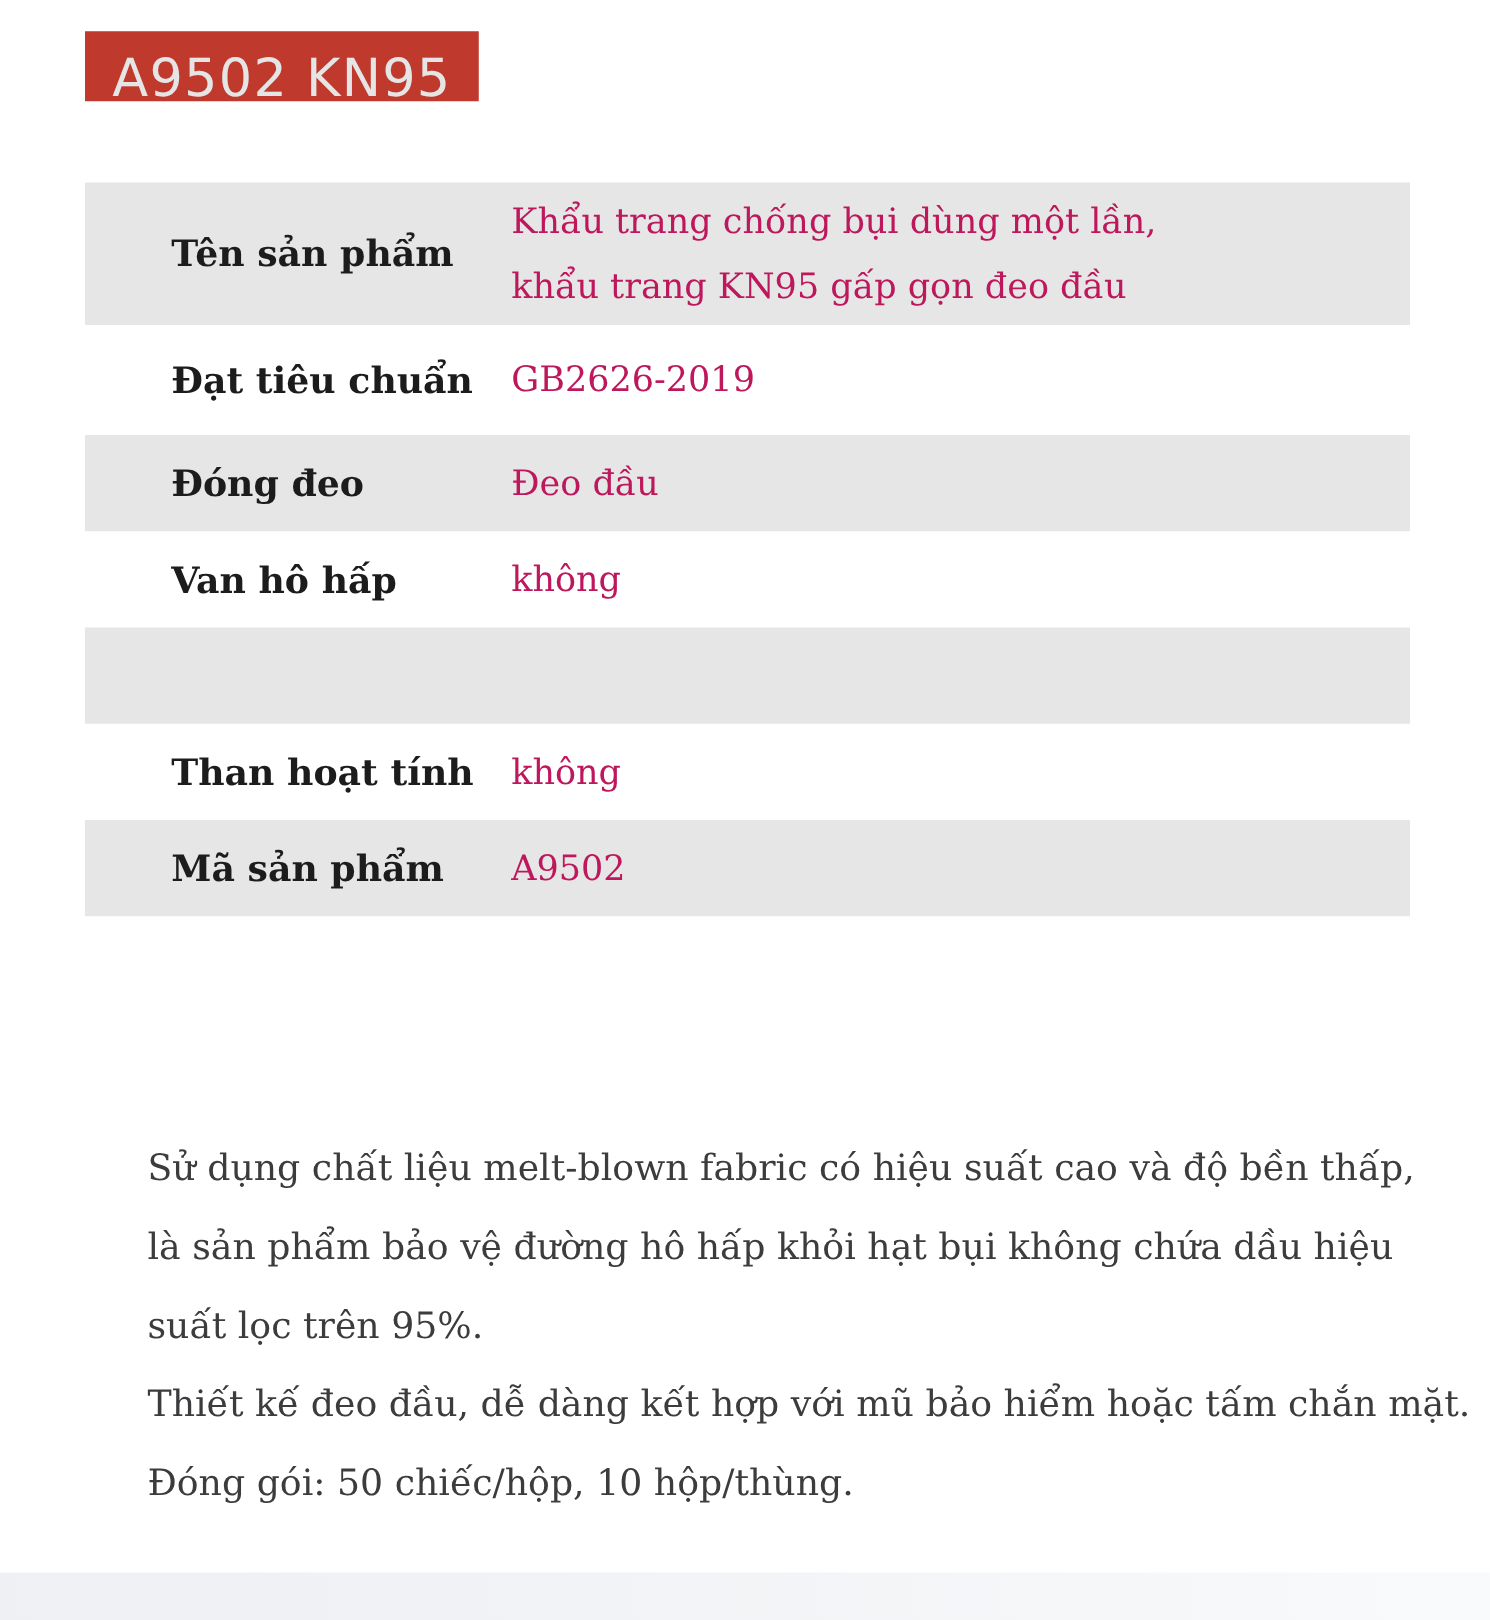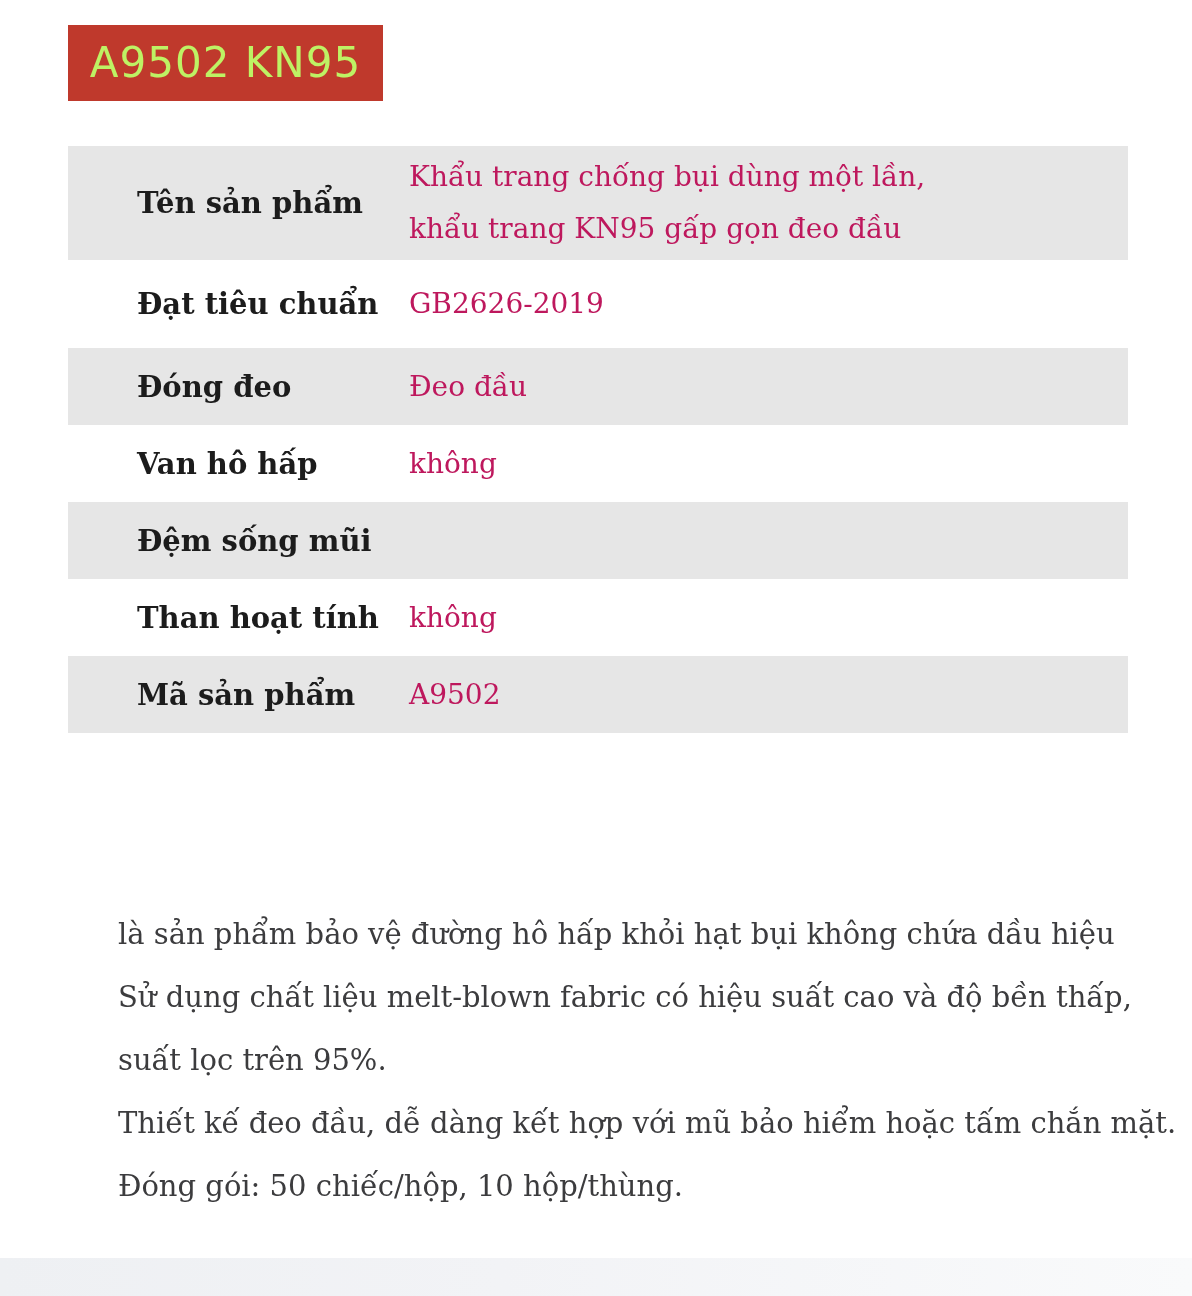--- a/index.html
+++ b/index.html
@@ -11,23 +11,23 @@
     overflow: hidden;
     font-family: "DejaVu Serif", serif;
   }
 
   
   .badge {
     position: absolute;
     left: 68px;
     top: 25px;
     width: 315px;
-    height: 76px;
+    height: 56px;
     background: #bf392c;
-    color: #bef264;
+    color: #e5e5e5;
     font-family: "DejaVu Sans", "Liberation Sans", sans-serif;
     font-size: 42px;
     line-height: 76px;
     text-align: center;
     letter-spacing: 1px;
   }
 
   
   .spec-table {
     position: absolute;
@@ -113,36 +113,35 @@
     </div>
     <div class="spec-row">
       <span class="row-label">Đóng đeo</span>
       <span class="row-value">Đeo đầu</span>
     </div>
     <div class="spec-row">
       <span class="row-label">Van hô hấp</span>
       <span class="row-value">không</span>
     </div>
     <div class="spec-row">
-      <span class="row-label">Đệm sống mũi</span>
     </div>
     <div class="spec-row">
       <span class="row-label">Than hoạt tính</span>
       <span class="row-value">không</span>
     </div>
     <div class="spec-row">
       <span class="row-label">Mã sản phẩm</span>
       <span class="row-value">A9502</span>
     </div>
   </div>
 
   <div class="features">
     <div class="features-body">
+      <div class="feature-line">Sử dụng chất liệu melt-blown fabric có hiệu suất cao và độ bền thấp,</div>
       <div class="feature-line">là sản phẩm bảo vệ đường hô hấp khỏi hạt bụi không chứa dầu hiệu</div>
-      <div class="feature-line">Sử dụng chất liệu melt-blown fabric có hiệu suất cao và độ bền thấp,</div>
       <div class="feature-line">suất lọc trên 95%.</div>
       <div class="feature-line">Thiết kế đeo đầu, dễ dàng kết hợp với mũ bảo hiểm hoặc tấm chắn mặt.</div>
       <div class="feature-line">Đóng gói: 50 chiếc/hộp, 10 hộp/thùng.</div>
     </div>
   </div>
 
   <div class="footer-band"></div>
 
 </div>
 

